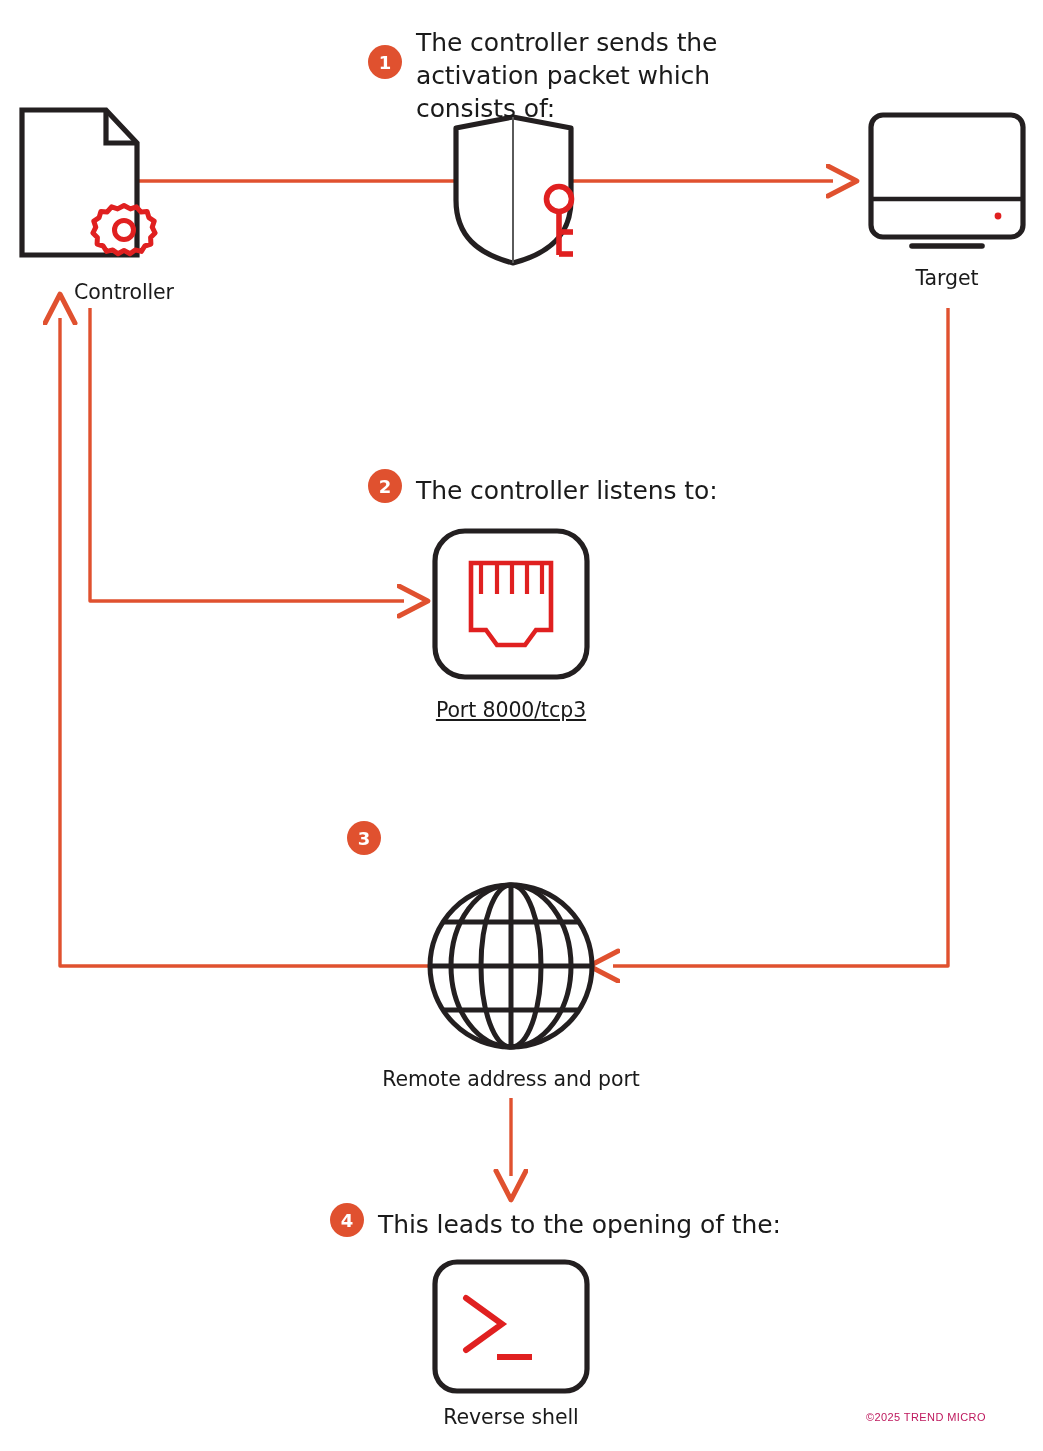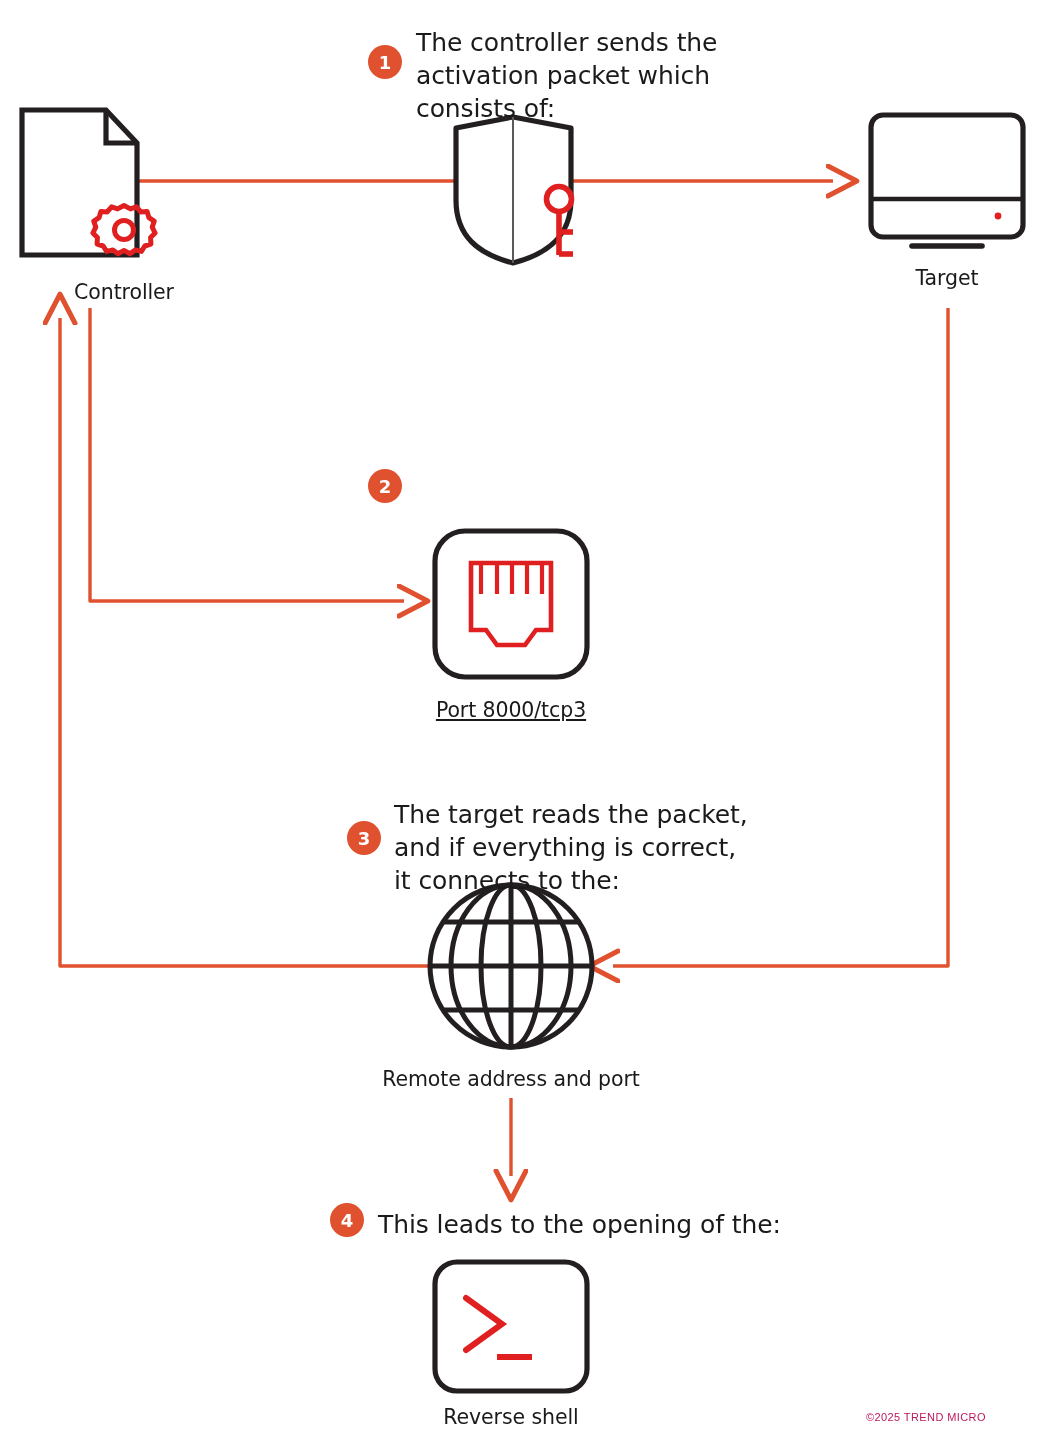--- a/index.html
+++ b/index.html
@@ -179,27 +179,25 @@
   <div class="txt step-text" style="left:416px; top:26px;"><span>The controller sends the</span>
 <span>activation packet which</span>
 <span>consists of:</span></div>
 
   <div class="txt caption" style="left:16px; top:279px; width:160px;margin-left:28px;">Controller</div>
 
 
   <div class="txt caption" style="left:867px; top:265px; width:160px;">Target</div>
 
   <div class="badge" style="left:368px; top:469px;">2</div>
+  <div class="txt step-text" style="left:416px; top:474px;"><span>The controller listens to:</span></div>
 
   <div class="txt caption" style="left:361px; top:697px; width:300px;text-decoration:underline;">Port 8000/tcp3</div>
 
   <div class="badge" style="left:347px; top:821px;">3</div>
-  <div class="txt step-text" style="left:394px; top:798px;"><span>The target reads the packet,</span>
-<span>and if everything is correct,</span>
-<span>it connects to the:</span></div>
 
   <div class="txt caption" style="left:331px; top:1066px; width:360px;">Remote address and port</div>
 
   <div class="badge" style="left:330px; top:1203px;">4</div>
   <div class="txt step-text" style="left:378px; top:1208px;"><span>This leads to the opening of the:</span></div>
 
   <div class="txt caption" style="left:361px; top:1404px; width:300px;">Reverse shell</div>
 
   <div class="copyright" style="left:866px; top:1411px;">©2025 TREND MICRO</div>
 

